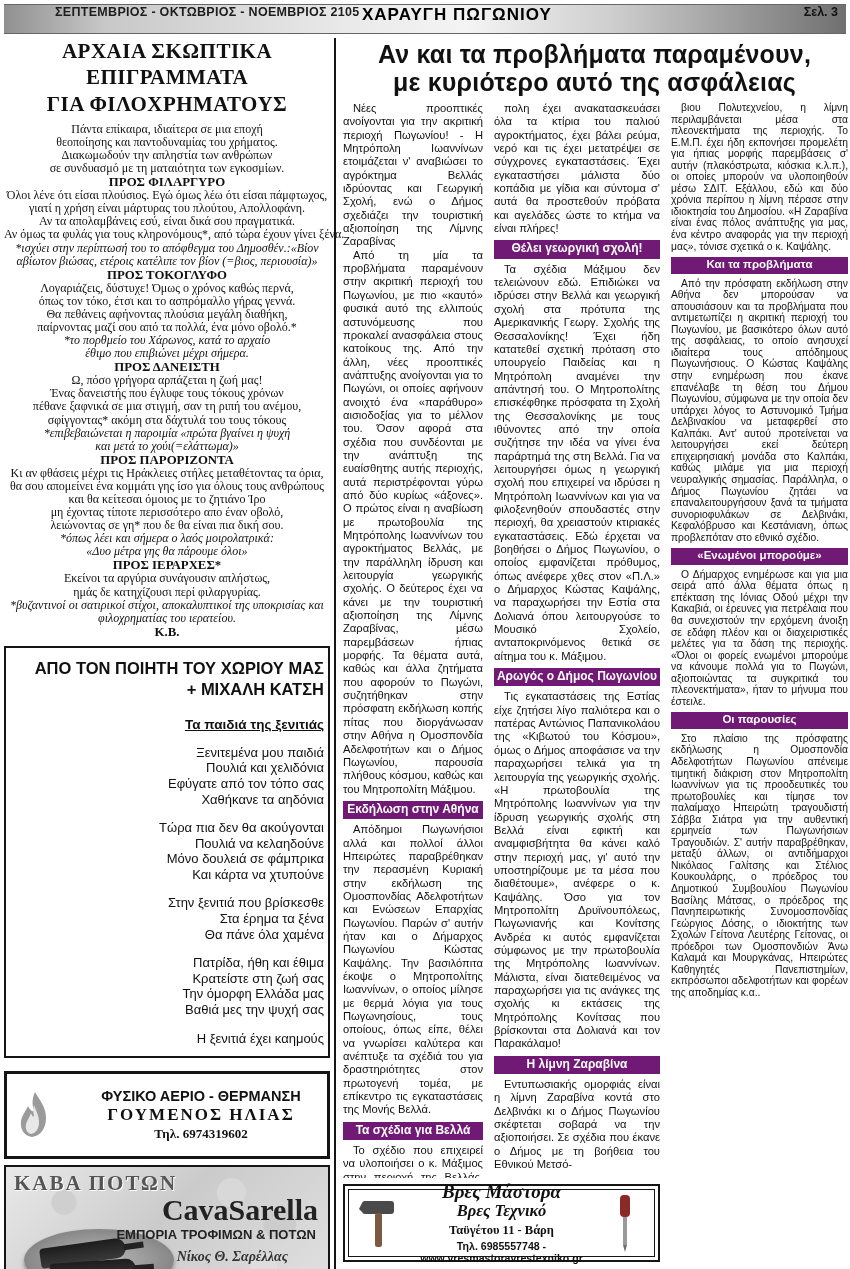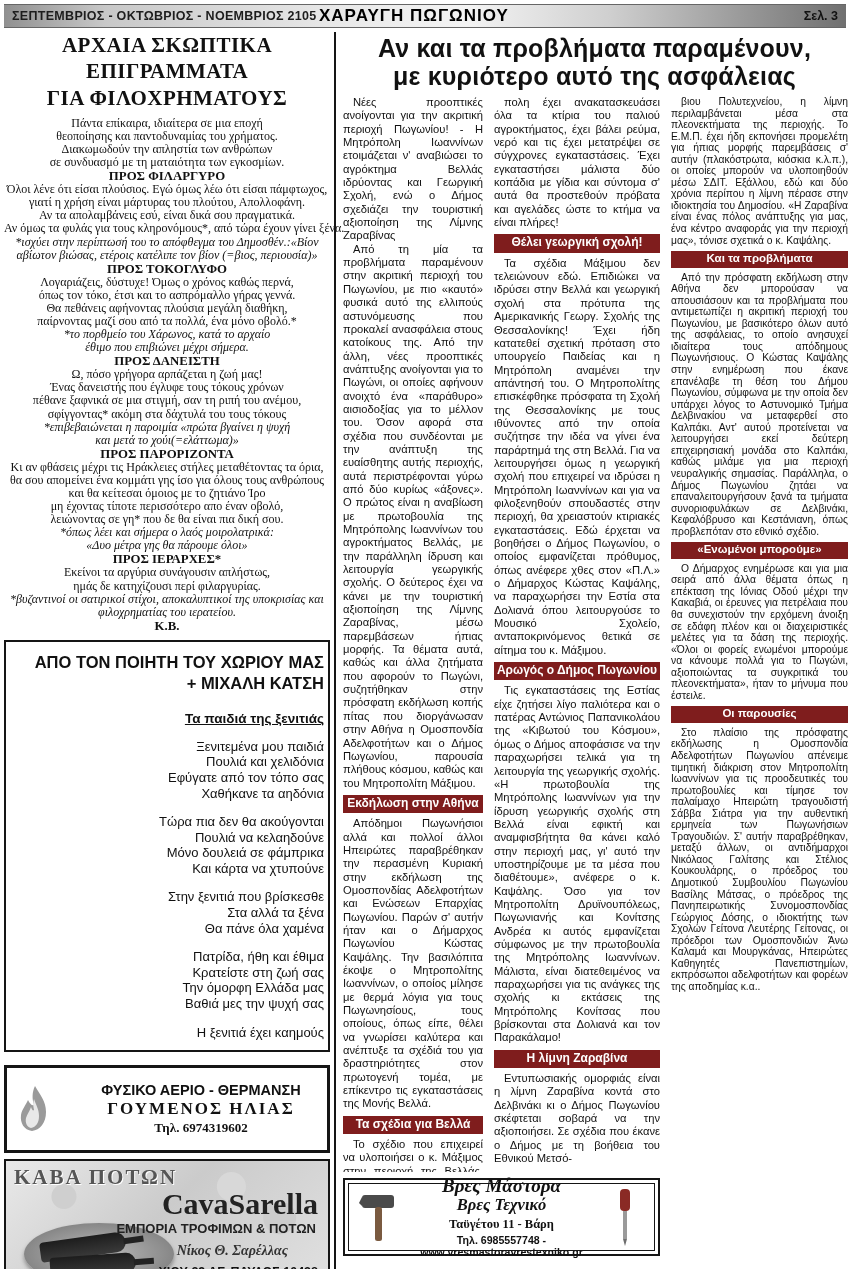--- a/index.html
+++ b/index.html
@@ -1,23 +1,23 @@
 <!DOCTYPE html>
 <html lang="el"><head>
 <meta charset="utf-8">
 <style>
   * { margin:0; padding:0; box-sizing:border-box; }
   html,body { background:#fff; }
   body { width:850px; height:1269px; overflow:hidden; font-family:"Liberation Sans",sans-serif; color:#111; position:relative; }
   .page { width:850px; height:1269px; padding:2px 2px 0 2px; }
 
   
-  .masthead { height:24px; margin:2px 2px 4px 2px; display:flex; align-items:center;
+  .masthead { height:30px; margin:2px 2px 4px 2px; display:flex; 
     background:linear-gradient(90deg,#909090 0%,#c8c8c8 12%,#e9e9e9 40%,#f4f4f4 55%,#cfcfcf 72%,#8b8b8b 92%,#707070 100%);
-    border-top:1px solid #666; border-bottom:1px solid #666; }
+    border-top:1px solid #666; border-bottom:1px solid #666;padding-left:43px; }
   .mh-left  { flex:0 0 315px; padding-left:8px; font-size:12.5px; font-weight:bold; letter-spacing:.3px; color:#1d1d1d; }
   .mh-title { flex:1; font-size:17px; font-weight:bold; letter-spacing:1px; color:#000; }
   .mh-page  { flex:0 0 60px; text-align:right; padding-right:8px; font-size:12.5px; font-weight:bold; }
 
   .content { display:flex; align-items:stretch; }
   .left-rail { width:332px; flex:0 0 332px; padding:0 4px 0 2px; }
   .right-main { flex:1; border-left:2px solid #151515; padding:0 0 0 7px; }
 
   
   .epigrams { font-family:"Liberation Serif",serif; text-align:center; }
@@ -64,21 +64,21 @@
   .bottle1 { left:34px; top:76px; transform:rotate(-8deg); }
   .bottle2 { left:44px; top:94px; transform:rotate(-4deg); }
 
   
   .headline { text-align:center; font-weight:bold; font-size:25px; line-height:1.12; margin:2px 4px 6px 2px; letter-spacing:.2px; }
   .article-grid { display:grid; grid-template-columns:140px 166px 1fr; column-gap:11px; }
   .artcol { text-align:justify; }
   .artcol .apara { text-indent:10px; }
   .c1,.c2 { font-size:11.2px; line-height:13.35px; height:1076px; overflow:hidden; }
   .c3 { grid-row:1 / span 2; font-size:10.3px; line-height:11.55px; }
-  .sechead { background:#7f1d1d; color:#fff; font-weight:bold; font-size:12px; text-align:center; padding:2px 0 3px 0; margin:5px 0 4px 0; text-indent:0; }
+  .sechead { background:#701a75; color:#fff; font-weight:bold; font-size:12px; text-align:center; padding:2px 0 3px 0; margin:5px 0 4px 0; text-indent:0; }
   .c3 .sechead { font-size:11.5px; }
 
   
   .work-ad { grid-column:1 / span 2; grid-row:2; border:2px solid #151515; outline:1px solid #151515; outline-offset:-6px; margin-top:6px; height:78px; display:flex; align-items:center; padding:4px 10px; background:#fff; }
   .work-center { flex:1; text-align:center; }
   .wa-l1 { font-family:"Liberation Serif",serif; font-style:italic; font-weight:bold; font-size:19px; line-height:1.05; }
   .wa-l2 { font-family:"Liberation Serif",serif; font-style:italic; font-weight:bold; font-size:16.5px; line-height:1.1; }
   .wa-l3 { font-family:"Liberation Serif",serif; font-weight:bold; font-size:12.5px; margin-top:2px; }
   .wa-l4 { font-size:10.6px; font-weight:bold; margin-top:2px; }
   .tool { flex:0 0 46px; display:flex; justify-content:center; }
@@ -160,21 +160,21 @@
               <div class="pline">Χαθήκανε τα αηδόνια</div>
             </div>
             <div class="stanza">
               <div class="pline">Τώρα πια δεν θα ακούγονται</div>
               <div class="pline">Πουλιά να κελαηδούνε</div>
               <div class="pline">Μόνο δουλειά σε φάμπρικα</div>
               <div class="pline">Και κάρτα να χτυπούνε</div>
             </div>
             <div class="stanza">
               <div class="pline">Στην ξενιτιά που βρίσκεσθε</div>
-              <div class="pline">Στα αλλά τα ξένα</div>
+              <div class="pline">Στα έρημα τα ξένα</div>
               <div class="pline">Θα πάνε όλα χαμένα</div>
             </div>
             <div class="stanza">
               <div class="pline">Πατρίδα, ήθη και έθιμα</div>
               <div class="pline">Κρατείστε στη ζωή σας</div>
               <div class="pline">Την όμορφη Ελλάδα μας</div>
               <div class="pline">Βαθιά μες την ψυχή σας</div>
             </div>
             <div class="stanza">
               <div class="pline">Η ξενιτιά έχει καημούς</div>

